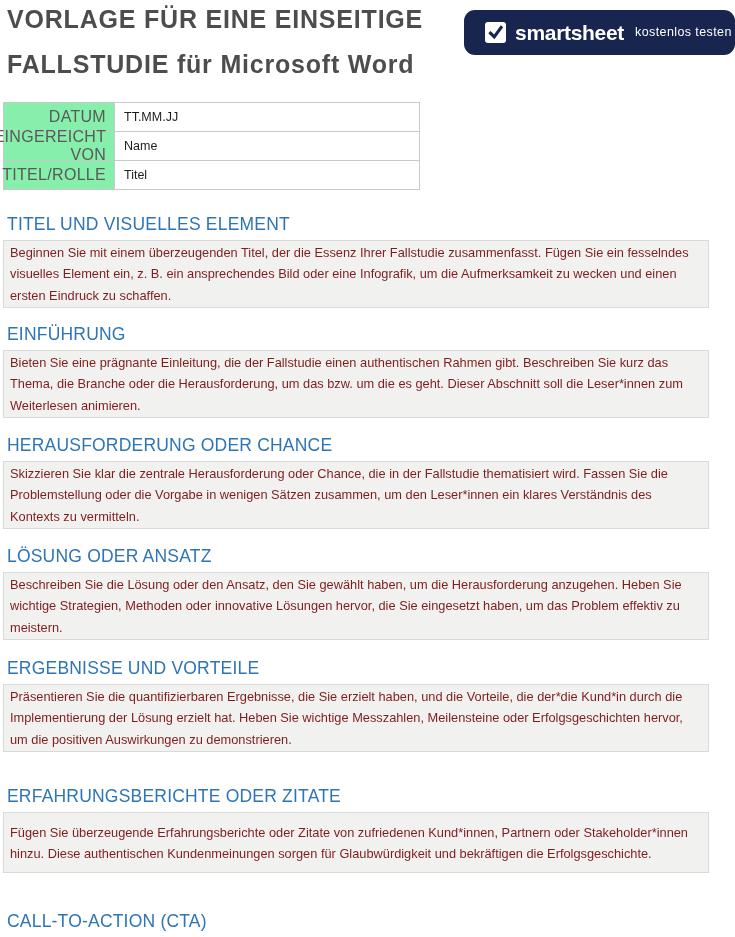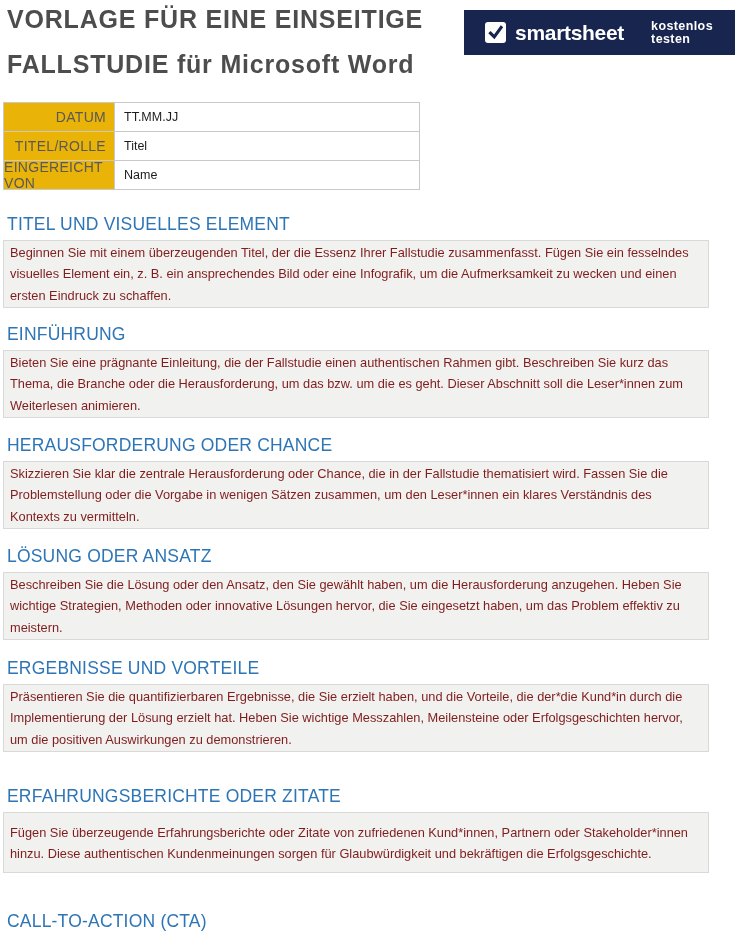--- a/index.html
+++ b/index.html
@@ -20,48 +20,48 @@
     line-height: 45px; white-space: nowrap;
   }
 
   
   .banner {
     position: absolute; top: 10px; left: 464px;
     width: 271px; height: 45px;
     background: #17254f;
     display: flex; align-items: center;
     padding-left: 21px; gap: 9px;
-    cursor: pointer; text-decoration: none;
+    cursor: pointer; text-decoration: none; border-radius: 11px;
   }
   .banner .logo-mark {
     width: 21px; height: 21px; flex: 0 0 auto;
     background: #ffffff; border-radius: 3px;
     display: flex; align-items: center; justify-content: center;
   }
   .banner .brand {
     color: #ffffff; font-size: 21px; font-weight: 700;
     letter-spacing: -0.3px; line-height: 1;
   }
   .banner .cta {
-    color: #ffffff; font-size: 12.5px; font-weight: 700;
-    letter-spacing: 0.4px; line-height: 1; margin-left: 18px;
+    color: #ffffff; font-size: 12.5px; font-weight: 400;
+    letter-spacing: 0.4px; line-height: 1; margin-left: 2px;
   }
 
   
   .info-table {
     position: absolute; top: 102px; left: 3px; width: 417px;
     border: 1px solid #c9c9c9; background: #fff;
   }
   .info-row { display: grid; grid-template-columns: 111px 1fr; }
   .info-row + .info-row { border-top: 1px solid #c9c9c9; }
   .cell-label {
-    background: #eab308; border-right: 1px solid #c9c9c9;
+    background: #86efac; border-right: 1px solid #c9c9c9;
     height: 28px; display: flex; align-items: center; justify-content: flex-end;
     padding-right: 8px;
-    font-size: 14px; color: #595959; letter-spacing: 0.3px;
+    font-size: 16px; color: #595959; letter-spacing: 0.3px; text-align: right;
   }
   .cell-value {
     height: 28px; display: flex; align-items: center;
     padding-left: 9px;
     font-size: 12.5px; color: #1d1d1d;
   }
 
   
   .logo-placeholder {
     position: absolute; top: 122px; left: 541px;
@@ -111,26 +111,26 @@
     <span class="brand">smartsheet</span>
     <span class="cta">kostenlos testen</span>
   </div>
 
   <div class="info-table">
     <div class="info-row">
       <div class="cell-label">DATUM</div>
       <div class="cell-value">TT.MM.JJ</div>
     </div>
     <div class="info-row">
+      <div class="cell-label">EINGEREICHT VON</div>
+      <div class="cell-value">Name</div>
+    </div>
+    <div class="info-row">
       <div class="cell-label">TITEL/ROLLE</div>
       <div class="cell-value">Titel</div>
-    </div>
-    <div class="info-row">
-      <div class="cell-label">EINGEREICHT VON</div>
-      <div class="cell-value">Name</div>
     </div>
   </div>
 
 
   <section class="section" id="sec-0">
     <h2>TITEL UND VISUELLES ELEMENT</h2>
     <div class="body-box">Beginnen Sie mit einem überzeugenden Titel, der die Essenz Ihrer Fallstudie zusammenfasst. Fügen Sie ein fesselndes visuelles Element ein, z. B. ein ansprechendes Bild oder eine Infografik, um die Aufmerksamkeit zu wecken und einen ersten Eindruck zu schaffen.</div>
   </section>
 
   <section class="section" id="sec-1">

